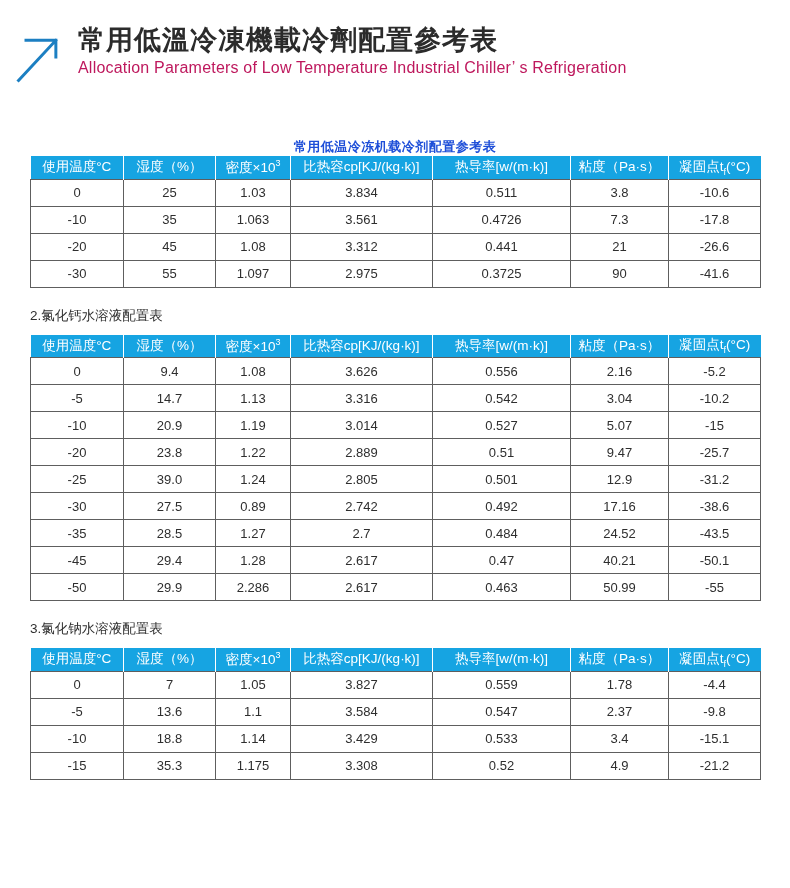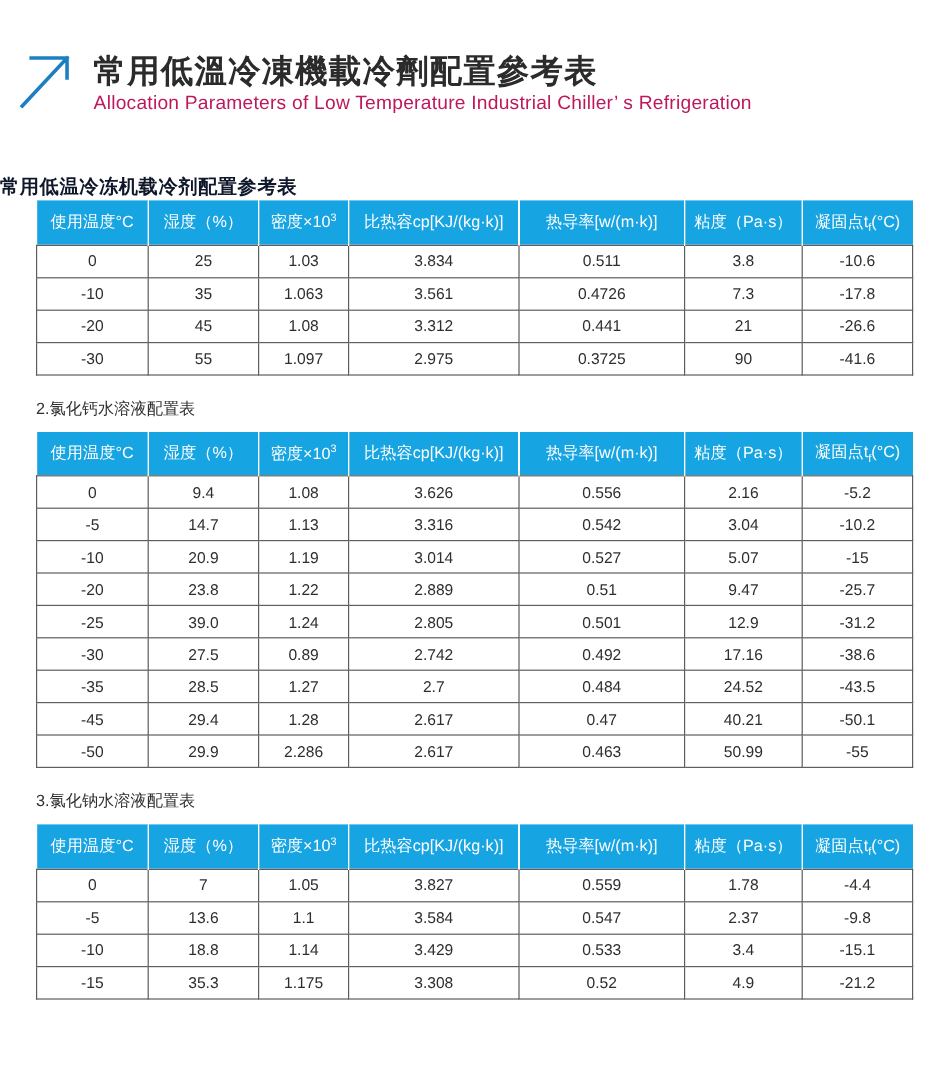--- a/index.html
+++ b/index.html
@@ -6,43 +6,43 @@
   html, body { background: #ffffff; }
   body {
     width: 790px; height: 888px;
     font-family: "Liberation Sans", "DejaVu Sans", sans-serif;
     color: #2e2e2e;
     position: relative;
     overflow: hidden;
   }
   .page-header {
     display: flex;
-    align-items: flex-end;
-    padding: 34px 0 0 12px;
+    align-items: flex-start;
+    padding: 26px 0 0 12px;
   }
   .logo-wrap { width: 56px; height: 60px; flex: 0 0 auto; margin-top: 2px; }
   .header-text { margin-left: 10px; }
   .page-title {
     font-size: 27px;
     font-weight: bold;
     color: #2b2b2b;
     letter-spacing: 1px;
     line-height: 1.1;
   }
   .page-subtitle {
     font-size: 16px;
     color: #be185d;
     margin-top: 3px;
     letter-spacing: 0.2px;
   }
   .doc-title {
-    text-align: left;
-    font-size: 16px;
+    text-align: center;
+    font-size: 13px;
     font-weight: 600;
-    color: #0f172a;
+    color: #1d4ed8;
     margin-top: 50px;
     letter-spacing: 0.5px;
   }
   .tables-wrap { width: 730px; margin: 0 auto 0 30px; }
   .section-label {
     font-size: 13.5px;
     color: #2f2f2f;
     margin-top: 19px;
     margin-bottom: 10px;
   }
@@ -56,21 +56,21 @@
   col.col-3 { width: 75px; }
   col.col-4 { width: 142px; }
   col.col-5 { width: 138px; }
   col.col-6 { width: 98px; }
   col.col-7 { width: 92px; }
   table.data-table thead th {
     background: #16a4e2;
     color: #ffffff;
     font-weight: normal;
     font-size: 13.5px;
-    height: 37px;
+    height: 23px;
     text-align: center;
     vertical-align: middle;
     border-left: 1px solid #ffffff;
     white-space: nowrap;
     overflow: hidden;
   }
   table.data-table thead th:first-child { border-left: none; }
   table.data-table thead th sup { font-size: 9px; vertical-align: super; }
   table.data-table thead th sub { font-size: 9px; vertical-align: sub; }
   table.data-table tbody td {

